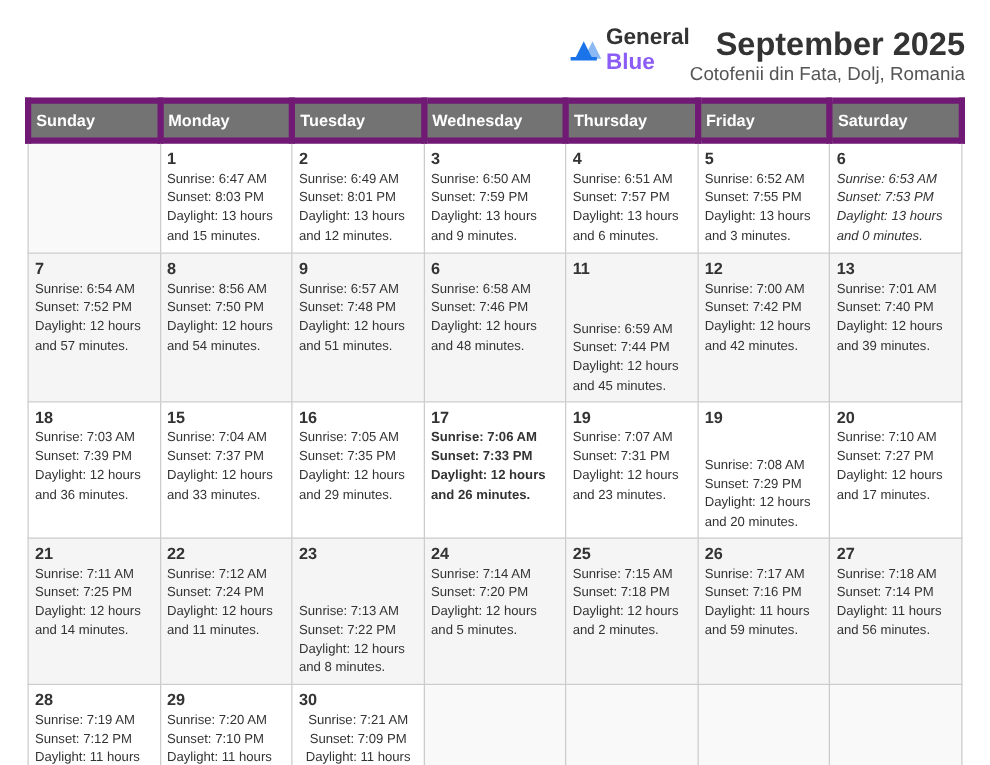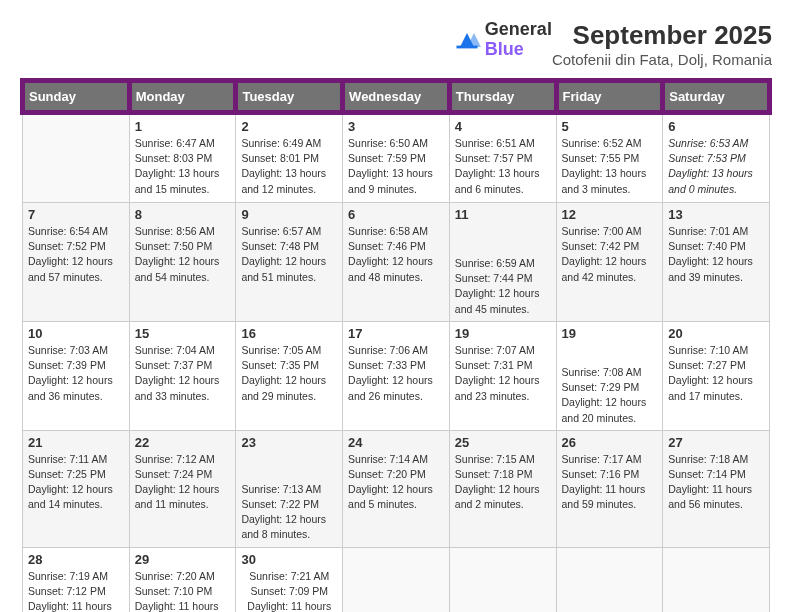--- a/index.html
+++ b/index.html
@@ -203,21 +203,21 @@
         <td>
           <div class="day-num">13</div>
           <div class="cell-info" style="white-space: pre-line;">Sunrise: 7:01 AM
 Sunset: 7:40 PM
 Daylight: 12 hours
 and 39 minutes.</div>
         </td>
       </tr>
       <tr>
         <td>
-          <div class="day-num">10</div>
+          <div class="day-num">18</div>
           <div class="cell-info" style="white-space: pre-line;">Sunrise: 7:03 AM
 Sunset: 7:39 PM
 Daylight: 12 hours
 and 36 minutes.</div>
         </td>
         <td>
           <div class="day-num">15</div>
           <div class="cell-info" style="white-space: pre-line;">Sunrise: 7:04 AM
 Sunset: 7:37 PM
 Daylight: 12 hours
@@ -225,21 +225,21 @@
         </td>
         <td>
           <div class="day-num">16</div>
           <div class="cell-info" style="white-space: pre-line;">Sunrise: 7:05 AM
 Sunset: 7:35 PM
 Daylight: 12 hours
 and 29 minutes.</div>
         </td>
         <td>
           <div class="day-num">17</div>
-          <div class="cell-info" style="white-space: pre-line;">Sunrise: 7:06 AM
+          <div class="cell-info" style="white-space: pre-line; font-weight: bold;">Sunrise: 7:06 AM
 Sunset: 7:33 PM
 Daylight: 12 hours
 and 26 minutes.</div>
         </td>
         <td>
           <div class="day-num">19</div>
           <div class="cell-info" style="white-space: pre-line;">Sunrise: 7:07 AM
 Sunset: 7:31 PM
 Daylight: 12 hours
 and 23 minutes.</div>

